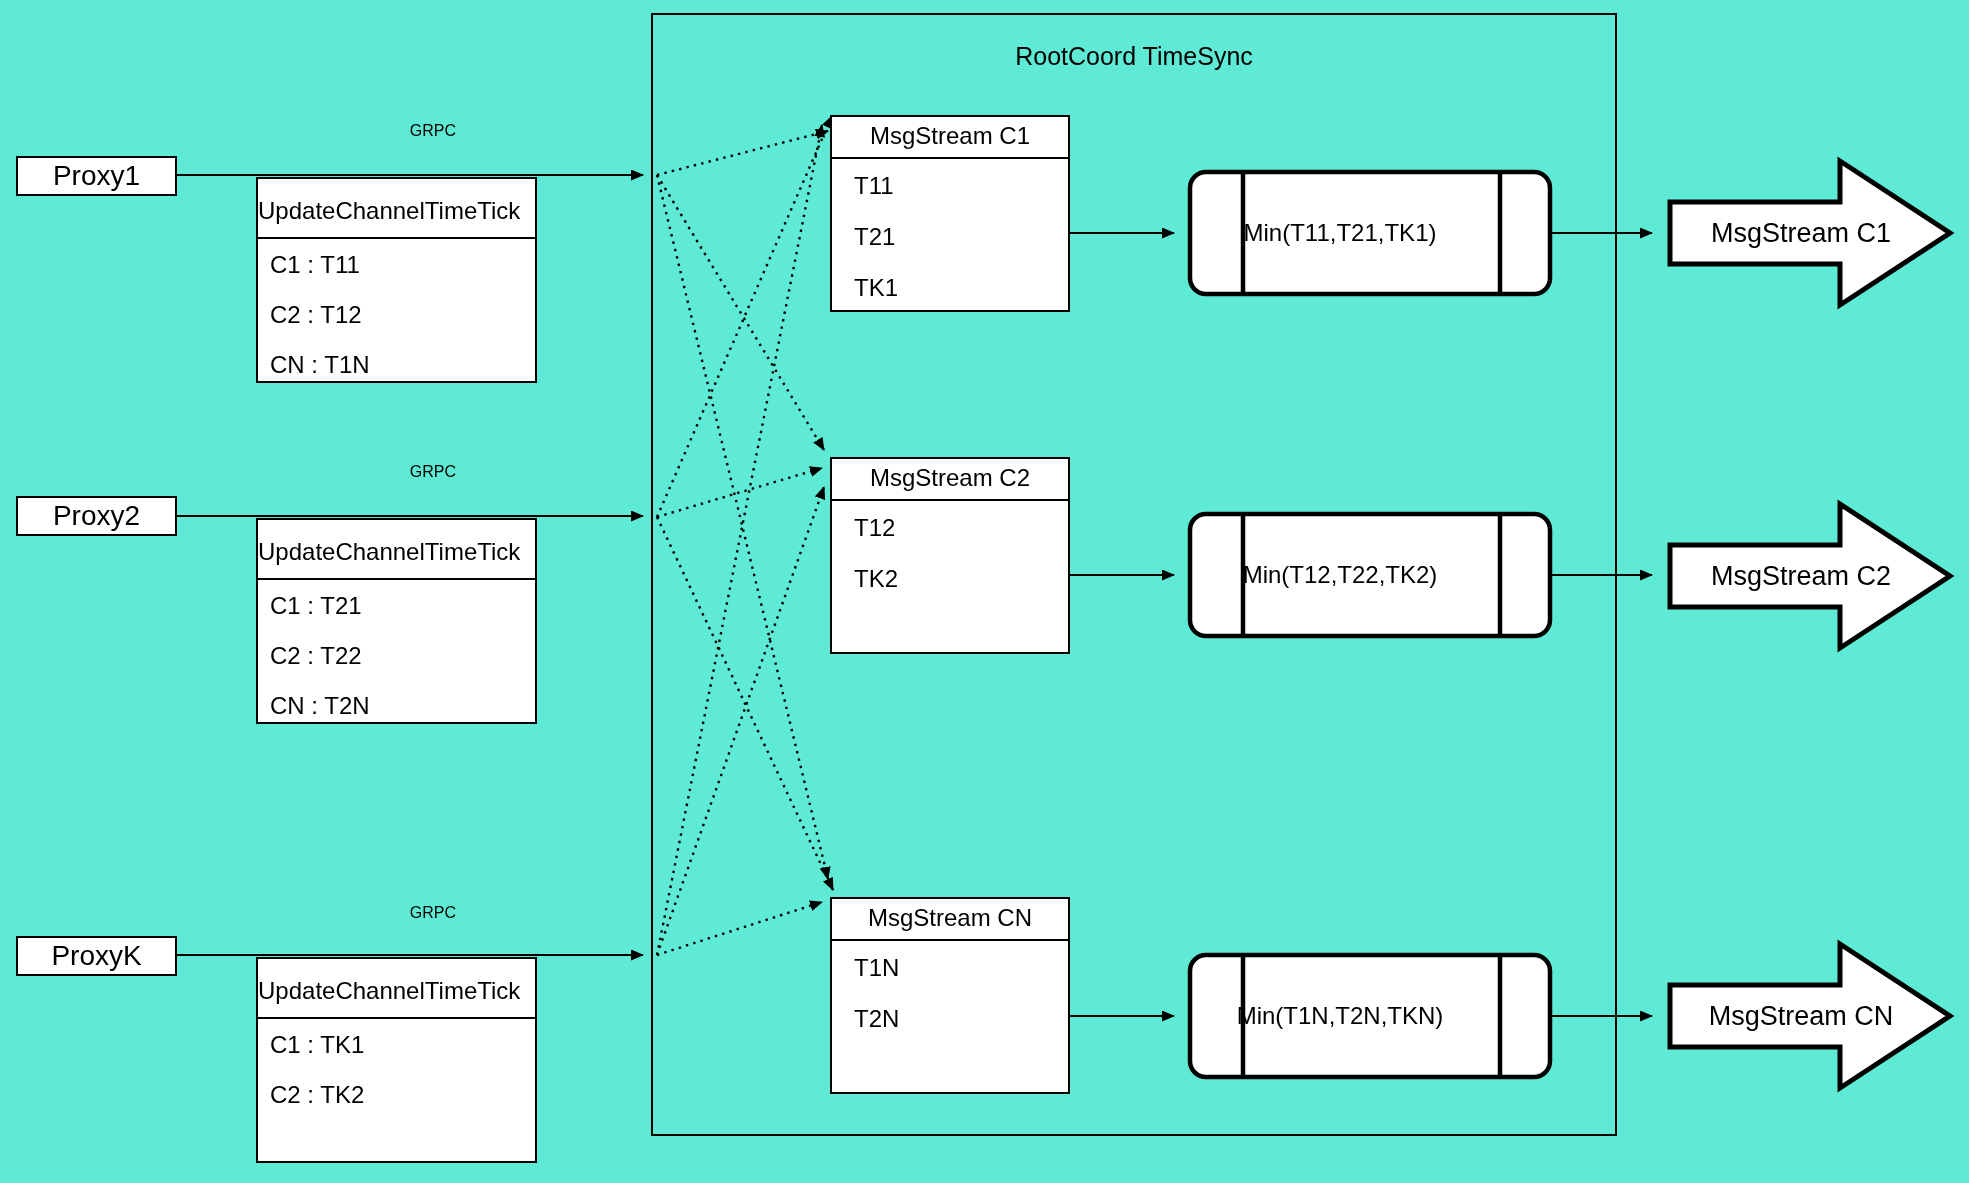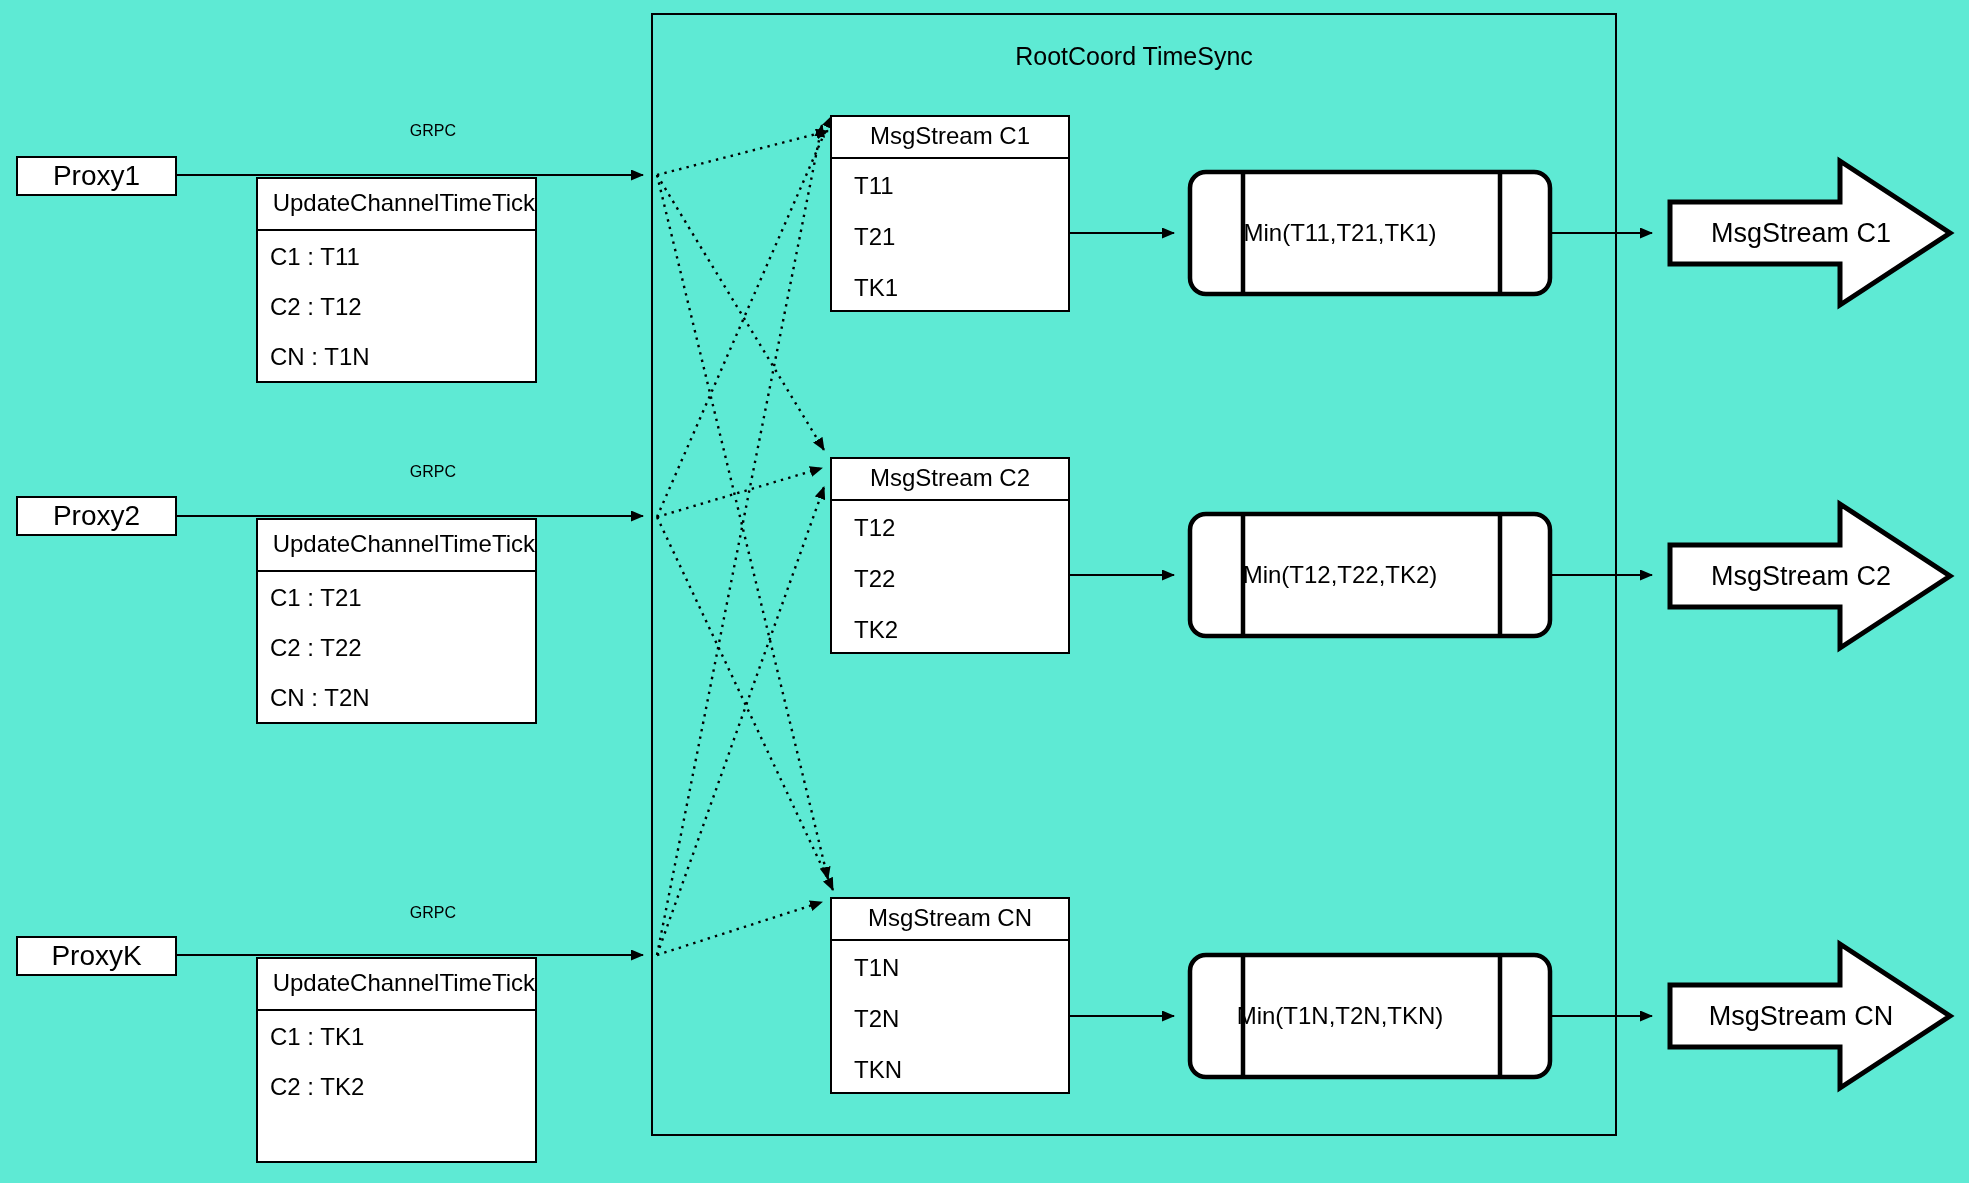--- a/index.html
+++ b/index.html
@@ -13,21 +13,21 @@
          text-align:center;line-height:35px;font-size:28px;}
   .proxy.r1{top:156px}.proxy.r2{top:496px}.proxy.r3{top:936px}
 
   
   .grpc{left:296px;width:160px;height:26px;text-align:right;font-size:16px;}
   .grpc.r1{top:122px}.grpc.r2{top:463px}.grpc.r3{top:904px}
 
   
   .uctt{left:256px;width:281px;height:206px;border:2.5px solid #000;background:#fff;font-size:24px;}
   .uctt.r1{top:177px}.uctt.r2{top:518px}.uctt.r3{top:957px}
-  .uctt-header{height:50px;line-height:48px;border-bottom:2.5px solid #000;text-align:right;}
+  .uctt-header{height:50px;line-height:48px;border-bottom:2.5px solid #000;text-align:left;margin-top:8px;}
   .uctt-row{height:50px;line-height:52px;padding-left:12px;}
 
   
   .mstable{left:830px;width:240px;height:197px;border:2.5px solid #000;background:#fff;font-size:24px;}
   .mstable.r1{top:115px}.mstable.r2{top:457px}.mstable.r3{top:897px}
   .ms-header{height:40px;line-height:38px;border-bottom:2.5px solid #000;text-align:center;}
   .ms-row{height:51px;line-height:53px;padding-left:22px;}
 
   
   .minlabel{left:1160px;width:360px;height:122px;line-height:122px;text-align:center;font-size:24px;}
@@ -130,37 +130,35 @@
   <div class="abs grpc r2">GRPC</div>
   <div class="abs uctt r2">
     <div class="uctt-header">UpdateChannelTimeTick</div>
     <div class="uctt-row">C1 :  T21</div>
     <div class="uctt-row">C2 :  T22</div>
     <div class="uctt-row">CN : T2N</div>
   </div>
   <div class="abs mstable r2">
     <div class="ms-header">MsgStream C2</div>
     <div class="ms-row">T12</div>
-    <div class="ms-row">T22</div>
     <div class="ms-row">TK2</div>
   </div>
   <div class="abs minlabel r2">Min(T12,T22,TK2)</div>
   <div class="abs outlabel r2">MsgStream C2</div>
 
   <div class="abs proxy r3">
     <span>ProxyK</span>
   </div>
   <div class="abs grpc r3">GRPC</div>
   <div class="abs uctt r3">
     <div class="uctt-header">UpdateChannelTimeTick</div>
     <div class="uctt-row">C1 :  TK1</div>
     <div class="uctt-row">C2 :  TK2</div>
   </div>
   <div class="abs mstable r3">
     <div class="ms-header">MsgStream CN</div>
     <div class="ms-row">T1N</div>
     <div class="ms-row">T2N</div>
-    <div class="ms-row">TKN</div>
   </div>
   <div class="abs minlabel r3">Min(T1N,T2N,TKN)</div>
   <div class="abs outlabel r3">MsgStream CN</div>
 
 </div>
 
 </body></html>

